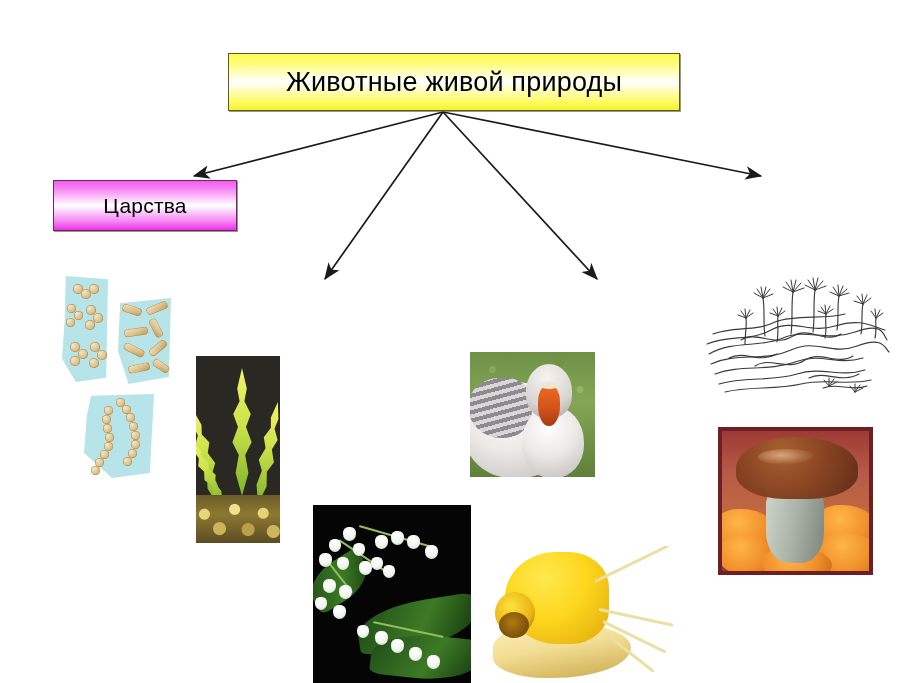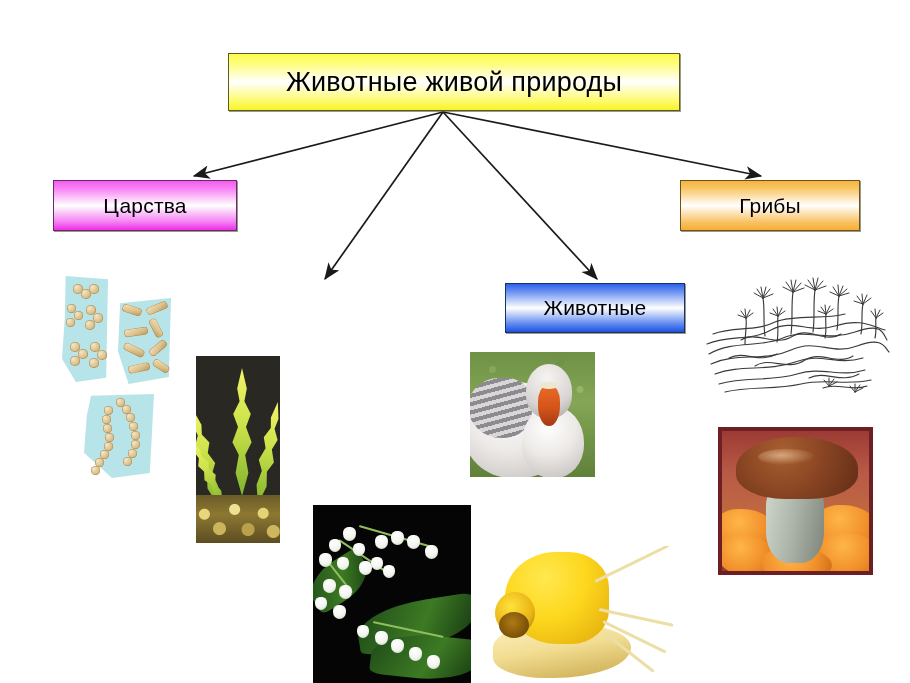--- a/index.html
+++ b/index.html
@@ -138,27 +138,21 @@
 
   <div class="node" id="node-title">
     <span class="node-label">Животные живой природы</span>
   </div>
 
   <div class="node" id="node-bacteria">
     <span class="node-label">Царства</span>
   </div>
 
 
-  <div class="node" id="node-animals">
-    <span class="node-label">Животные</span>
-  </div>
-
-  <div class="node" id="node-fungi">
-    <span class="node-label">Грибы</span>
-  </div>
+
 
   <div class="pic" id="pic-bacteria">
     <div class="bact-patch" style="left:2px;top:4px;width:46px;height:106px;
          clip-path:polygon(8% 0,100% 3%,96% 96%,30% 100%,0 78%,6% 40%)"></div>
     <div class="bact-patch" style="left:58px;top:26px;width:53px;height:86px;
          clip-path:polygon(4% 6%,100% 0,96% 92%,20% 100%,0 62%)"></div>
     <div class="bact-patch" style="left:24px;top:122px;width:70px;height:84px;
          clip-path:polygon(10% 2%,100% 0,94% 94%,40% 100%,0 70%,4% 26%)"></div>
 
     <div class="coccus" style="left:13px;top:12px;width:10px;height:10px"></div>

